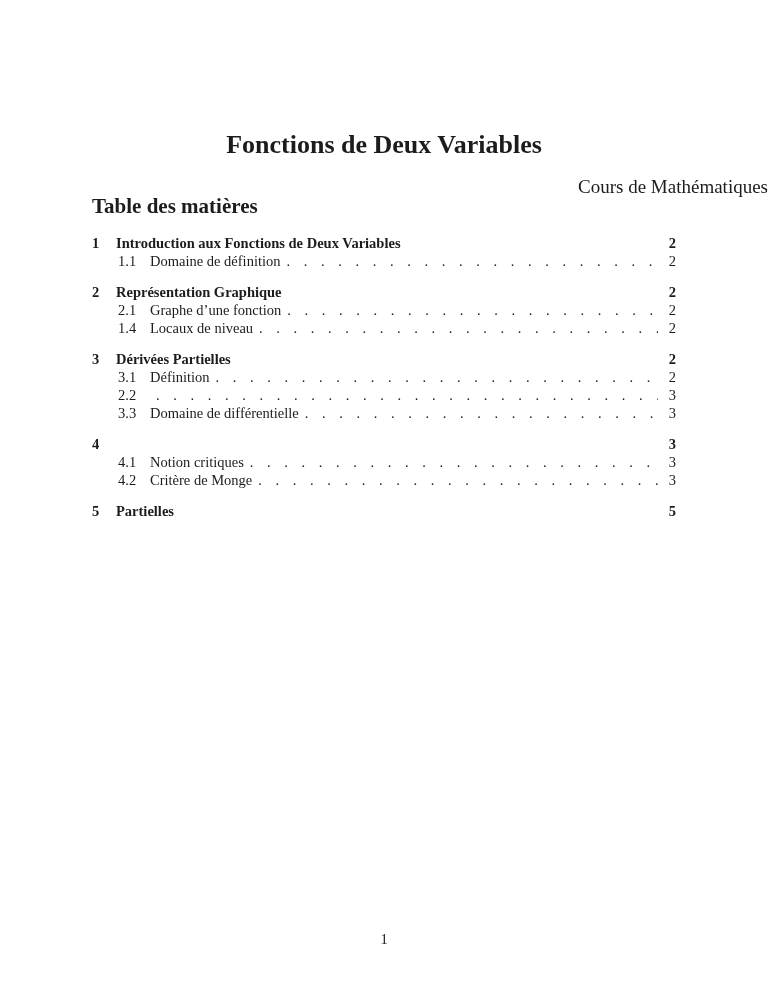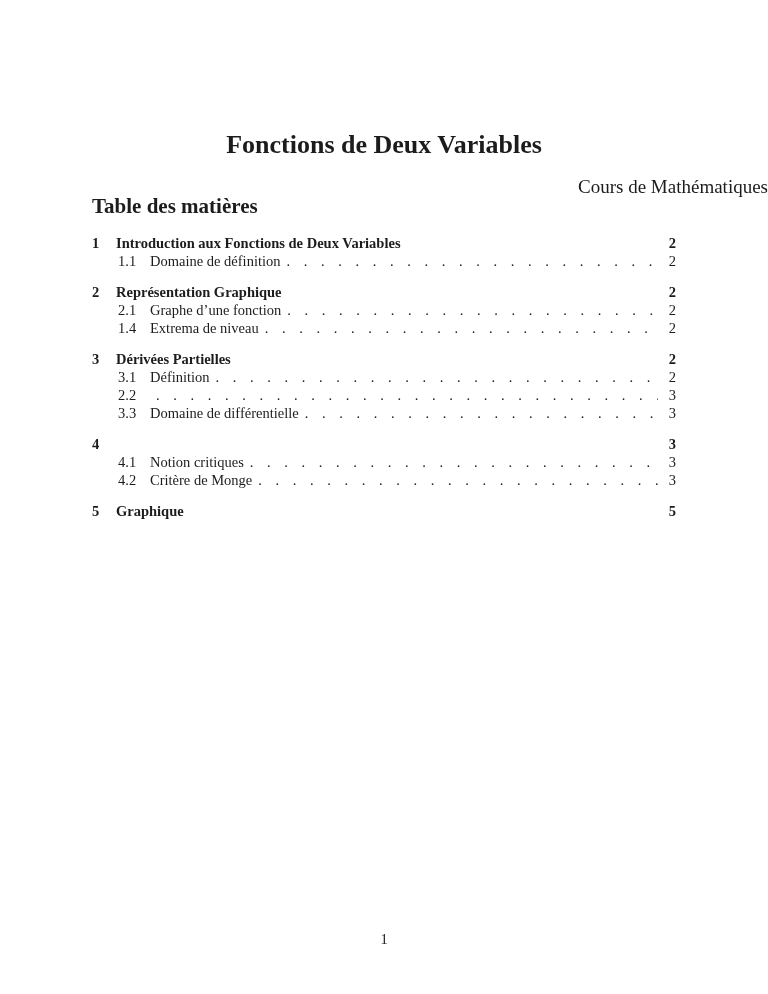--- a/index.html
+++ b/index.html
@@ -128,21 +128,21 @@
         <div class="toc-subsection-row">
     <span class="indent"></span>
     <span class="num">2.1</span>
     <span class="title">Graphe d’une fonction</span>
     <span class="dots">. . . . . . . . . . . . . . . . . . . . . . . . . . . . . . . . . . . . . . . . . . . . . . . . . . . . . . . . . . . . . . . . . . . . . . . . . . . . . . . .</span>
     <span class="page-num-col">2</span>
   </div>
         <div class="toc-subsection-row">
     <span class="indent"></span>
     <span class="num">1.4</span>
-    <span class="title">Extrema de niveau</span>
+    <span class="title">Locaux de niveau</span>
     <span class="dots">. . . . . . . . . . . . . . . . . . . . . . . . . . . . . . . . . . . . . . . . . . . . . . . . . . . . . . . . . . . . . . . . . . . . . . . . . . . . . . . .</span>
     <span class="page-num-col">2</span>
   </div>
         <div class="toc-section-row">
     <span class="num">3</span>
     <span class="title">Dérivées Partielles</span>
     <span class="spacer"></span>
     <span class="page-num-col">2</span>
   </div>
         <div class="toc-subsection-row">
@@ -179,21 +179,21 @@
   </div>
         <div class="toc-subsection-row">
     <span class="indent"></span>
     <span class="num">4.2</span>
     <span class="title">Critère de Monge</span>
     <span class="dots">. . . . . . . . . . . . . . . . . . . . . . . . . . . . . . . . . . . . . . . . . . . . . . . . . . . . . . . . . . . . . . . . . . . . . . . . . . . . . . . .</span>
     <span class="page-num-col">3</span>
   </div>
         <div class="toc-section-row">
     <span class="num">5</span>
-    <span class="title">Graphique</span>
+    <span class="title">Partielles</span>
     <span class="spacer"></span>
     <span class="page-num-col">5</span>
   </div>
       </div>
   </div>
 
   <div class="footer-page-number">1</div>
 
 </div>
 

